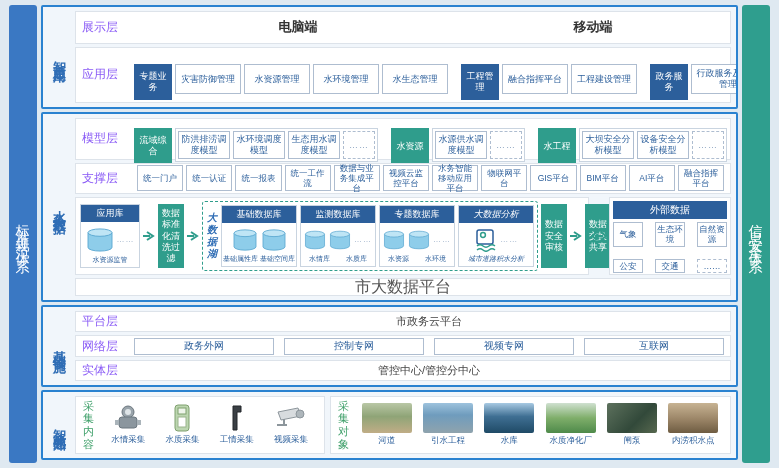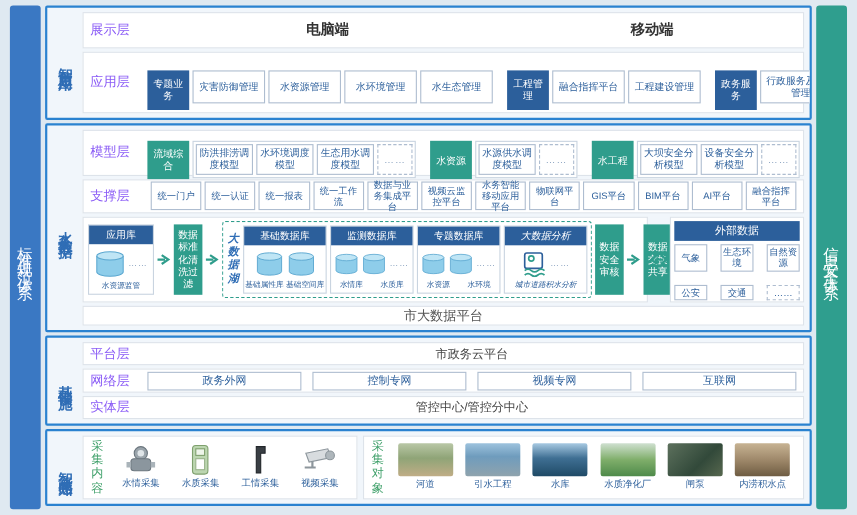--- a/index.html
+++ b/index.html
@@ -62,21 +62,21 @@
   .lake-label { width:12px; color:#2f6db5; font-size:10px; font-weight:bold; line-height:1.2; text-align:center; word-break:break-all;font-style:italic; }
   .lake .dbbox { width:76px; height:62px; }
   .ana { width:84px; height:62px;font-style:italic; }
   .arrow { flex-shrink:0; display:flex; align-items:center; }
   .external { width:122px; background:#fff; border:1px solid #dde3ea; display:flex; flex-direction:column; padding:3px; flex-shrink:0; }
   .external .hd { background:#2c5f9b; color:#fff; font-size:10px; text-align:center; padding:2px 0; }
   .ext-grid { display:grid; grid-template-columns:repeat(3,1fr); gap:12px; padding-top:3px; flex:1; }
   .ext-item { border:1px solid #aebdd0; color:#2c5f9b; font-size:8.5px; line-height:1.2; display:flex;
               align-items:center; justify-content:center; text-align:center; padding:1px; }
 
-  .bigdata-bar { height:18px; justify-content:center; color:#555; font-size:12px; }
+  .bigdata-bar { height:18px; justify-content:center; color:#555; font-size:16px; }
 
   
   .infra-row { height:22px; }
   .infra-val { flex:1; text-align:center; color:#444; font-size:11px; }
   .net-items { flex:1; display:flex; gap:10px; }
   .net-btn { flex:1; border:1px solid #aebdd0; color:#2c5f9b; font-size:10px; height:17px;
              display:flex; align-items:center; justify-content:center; }
 
   
   .sense-row { display:flex; gap:5px; height:62px; }

